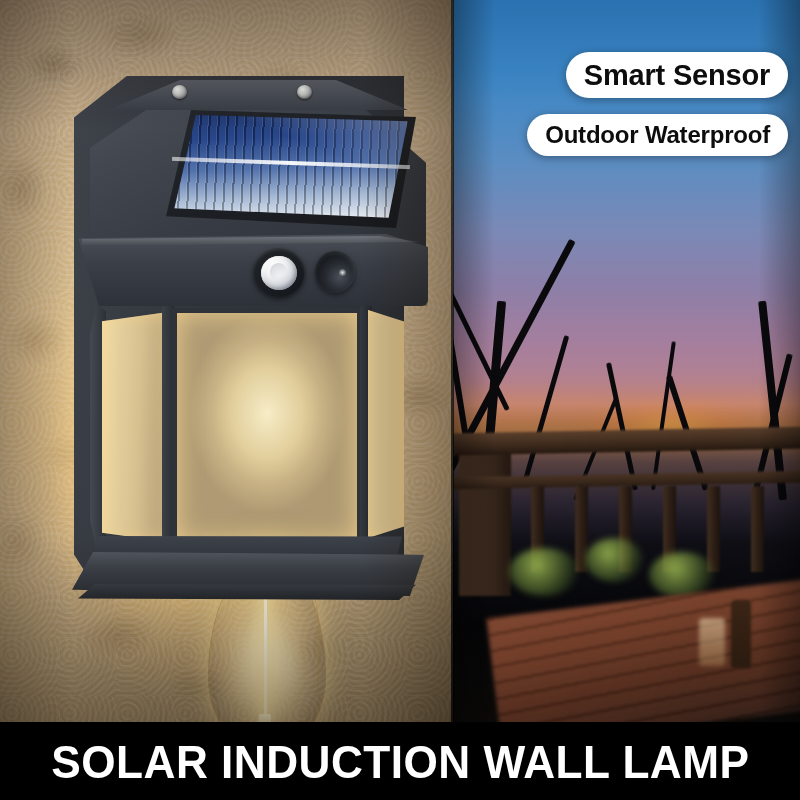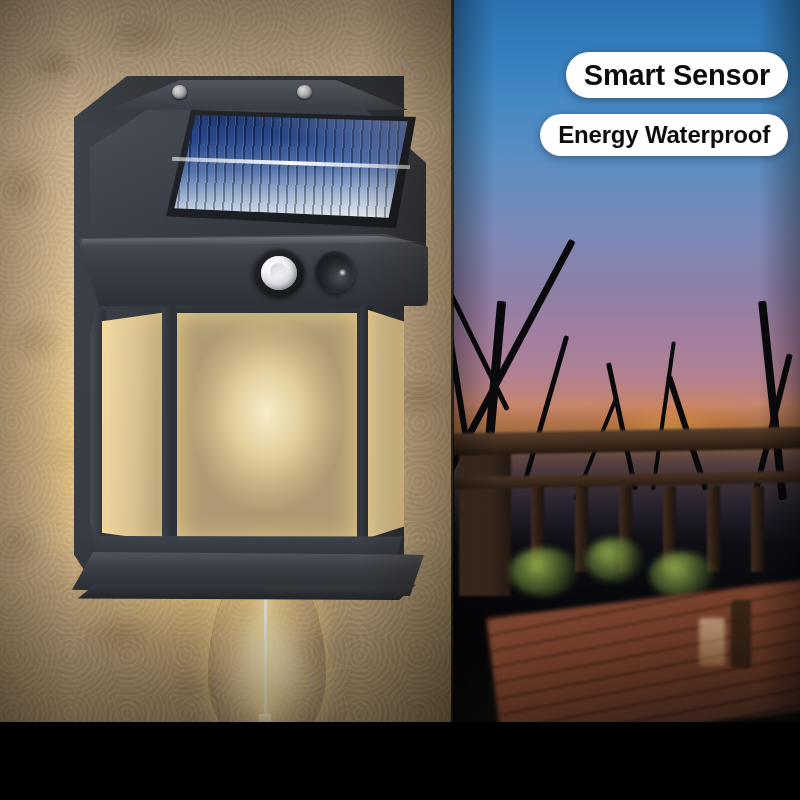--- a/index.html
+++ b/index.html
@@ -480,20 +480,23 @@
     <div class="deck-warmlight"></div>
     <div class="deck-surface"></div>
     <div class="deck-lines"></div>
     <div class="glassware"></div>
     <div class="bottle"></div>
 
     <div class="right-vignette"></div>
 
     <div class="badges">
       <div class="badge b1">Smart Sensor</div>
-      <div class="badge b2">Energy Waterproof</div>
+      <div class="badge b2">Outdoor Waterproof</div>
     </div>
   </div>
 
   <div class="panel-divider"></div>
 
+  <div class="banner">
+    <div class="banner-text">SOLAR INDUCTION WALL LAMP</div>
+  </div>
 
 </div>
 
 </body></html>

